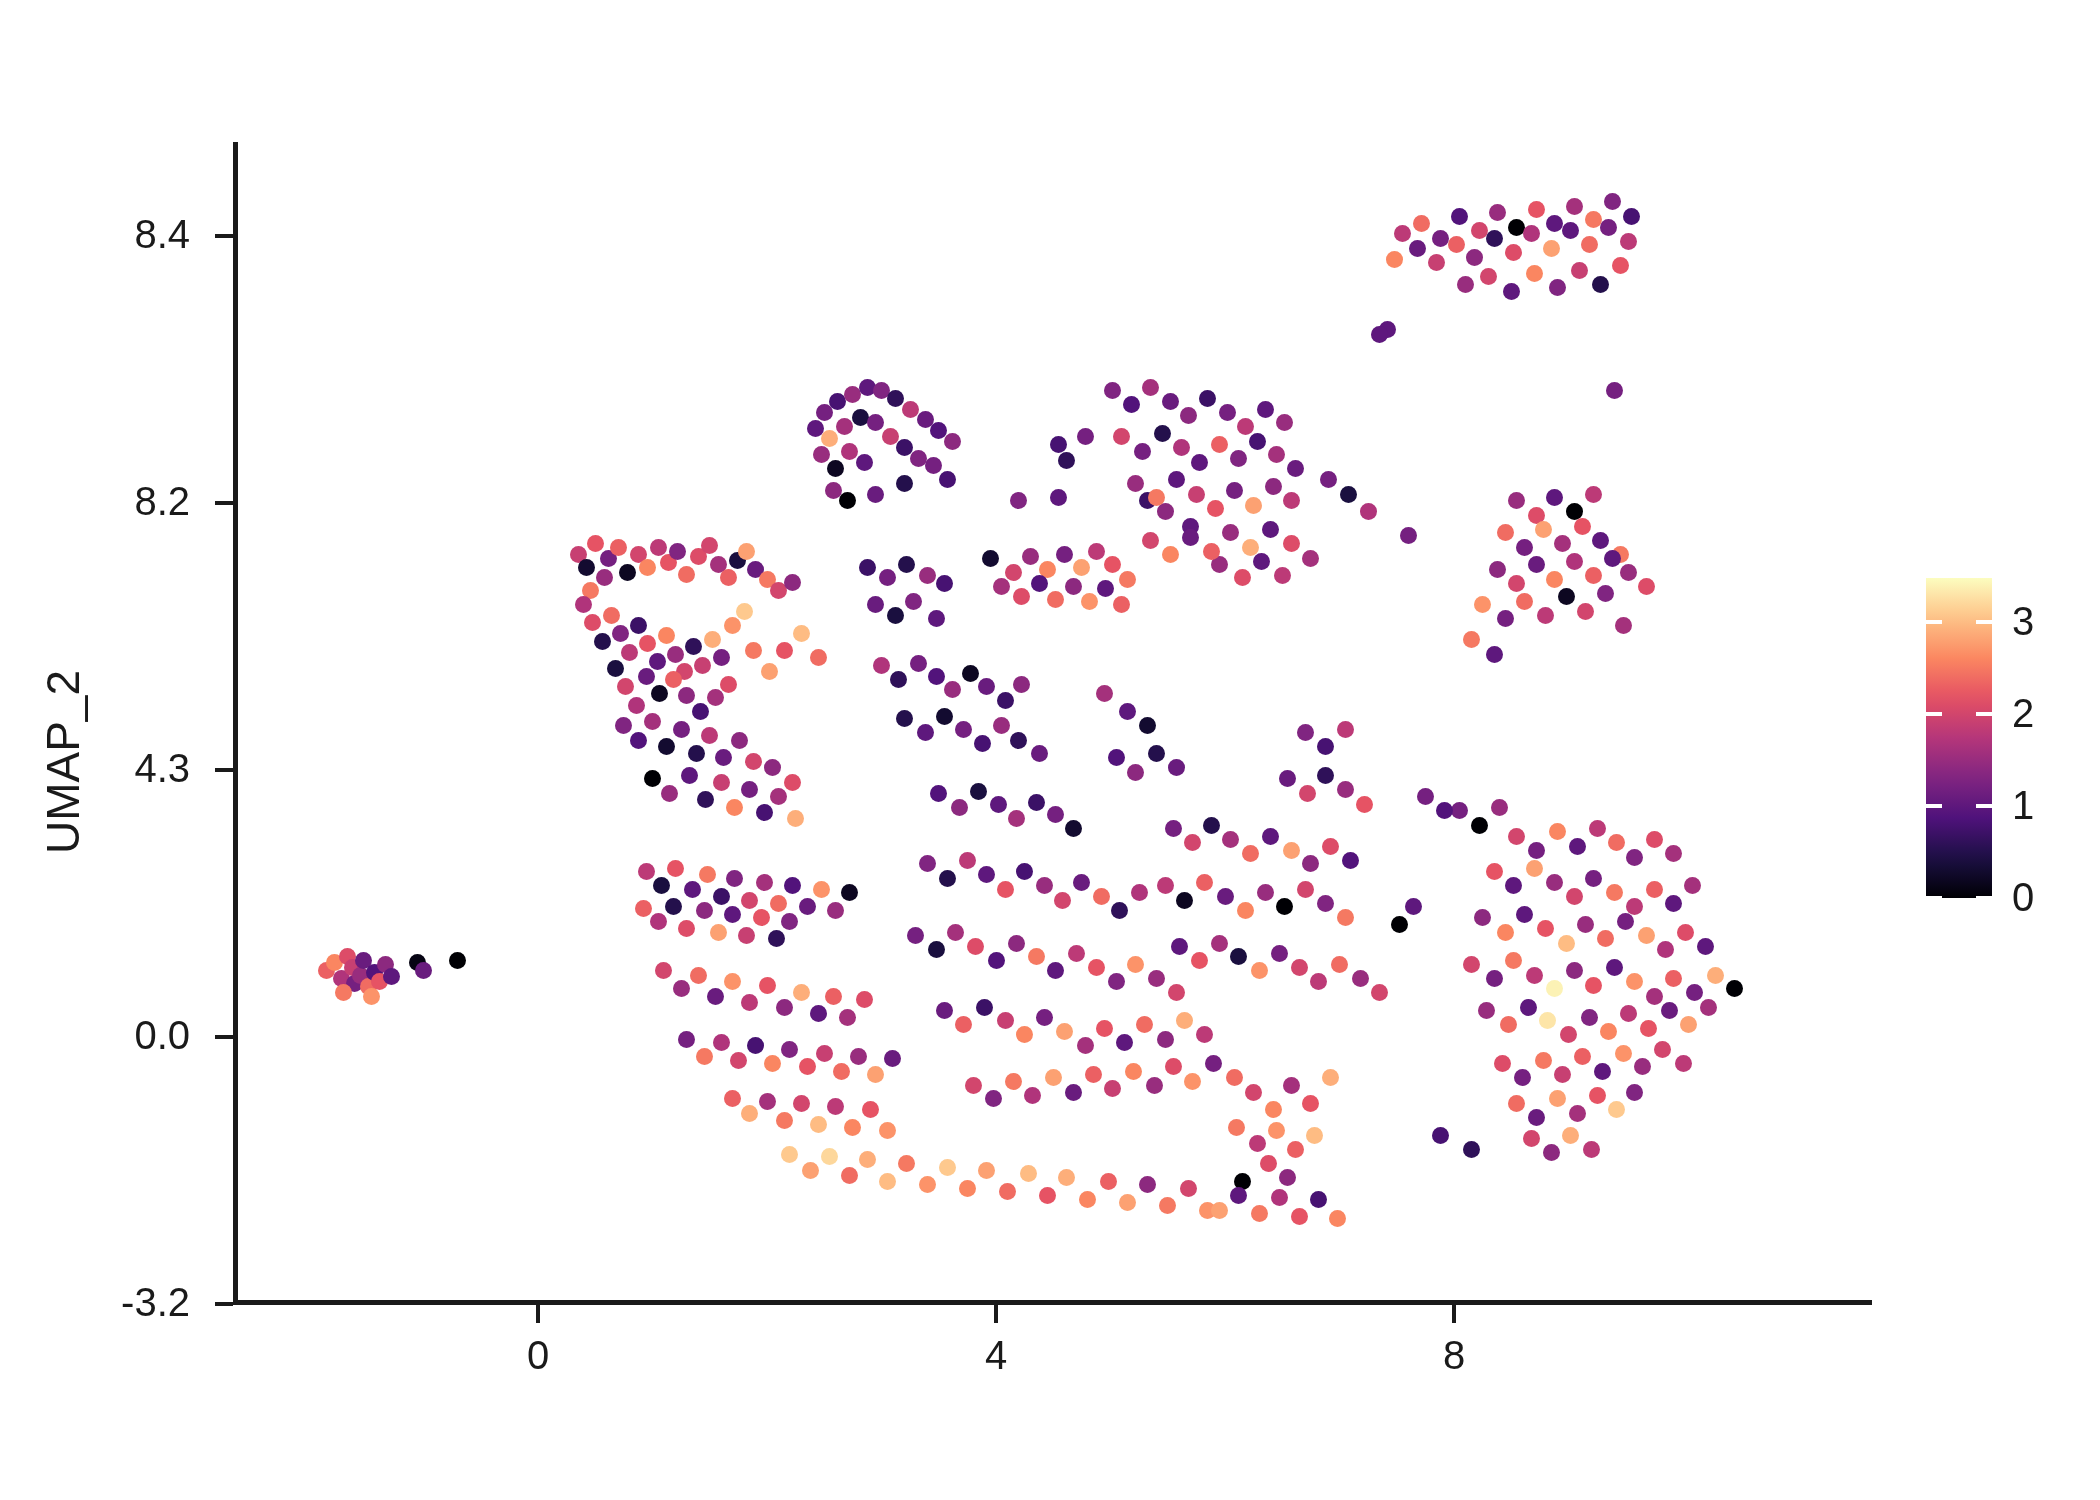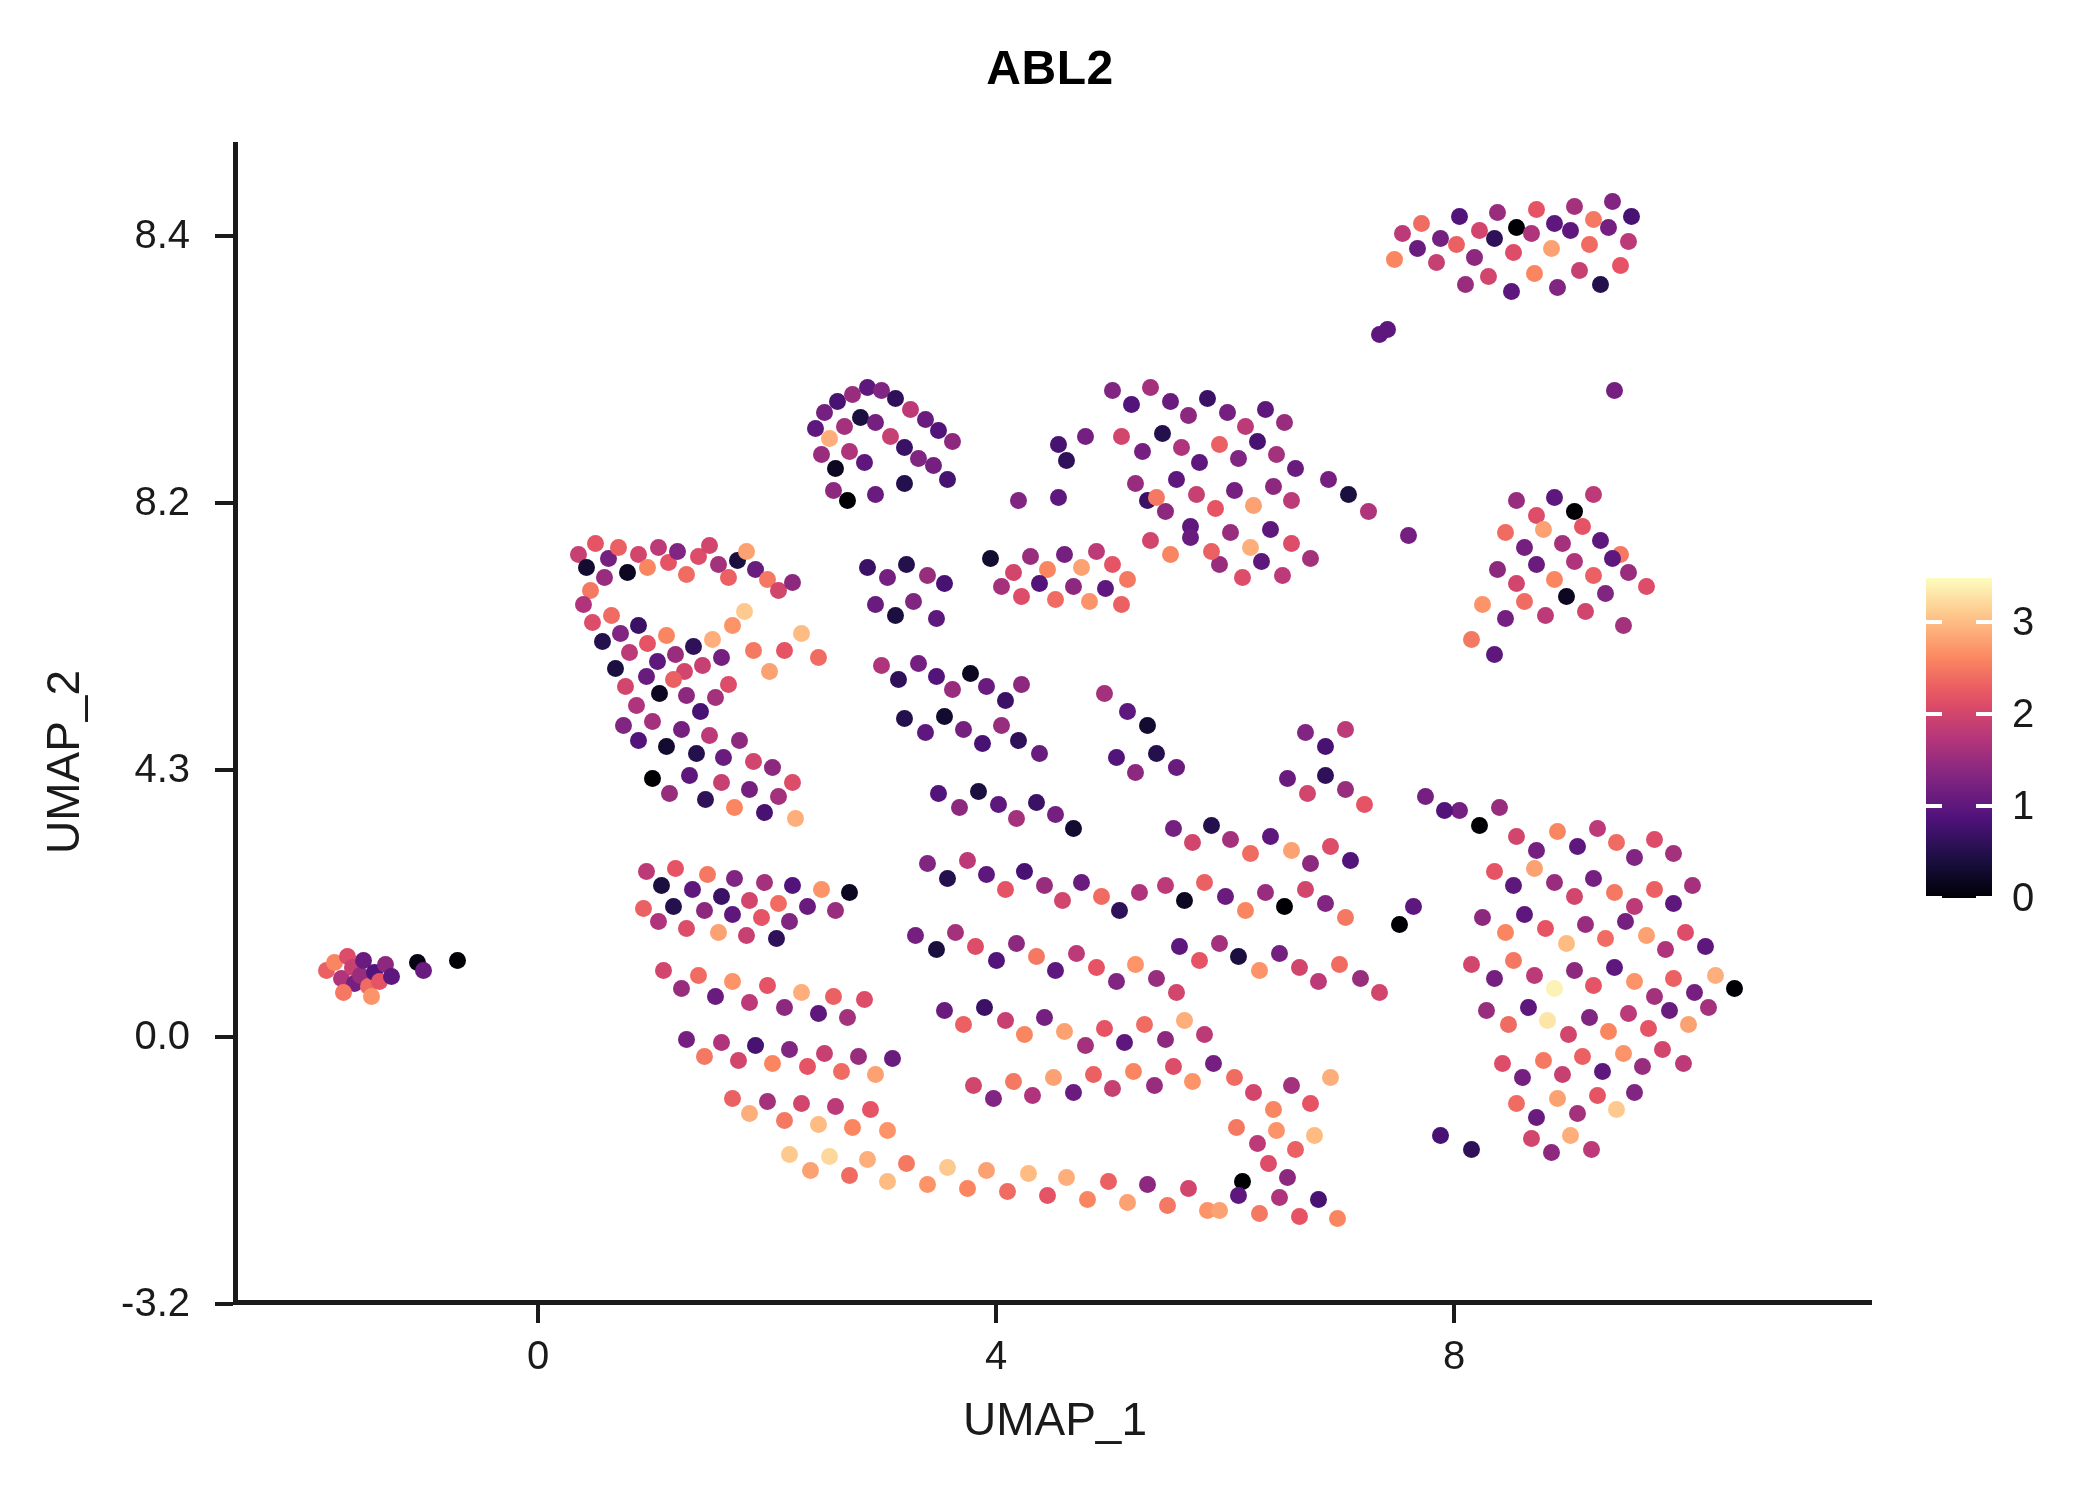--- a/index.html
+++ b/index.html
@@ -67,21 +67,20 @@
   .legend-label{
     position:absolute;left:86px;width:70px;text-align:left;
     font-size:40px;color:#1a1a1a;line-height:1;
   }
 </style>
 </head>
 <body>
 
 <div id="root">
 
-  <div class="plot-title">ABL2</div>
 
   <div id="panel">
     <div id="points-layer">
         <div class="pt" style="width: 17px; height: 17px; left: 80.675px; top: 820.284px; background: rgb(235, 96, 99);"></div>
         <div class="pt" style="width: 17px; height: 17px; left: 88.69px; top: 811.74px; background: rgb(250, 134, 97);"></div>
         <div class="pt" style="width: 17px; height: 17px; left: 95.56px; top: 827.76px; background: rgb(176, 52, 123);"></div>
         <div class="pt" style="width: 17px; height: 17px; left: 102.43px; top: 806.4px; background: rgb(221, 76, 104);"></div>
         <div class="pt" style="width: 17px; height: 17px; left: 109.3px; top: 833.1px; background: rgb(117, 32, 128);"></div>
         <div class="pt" style="width: 17px; height: 17px; left: 97.85px; top: 841.644px; background: rgb(245, 121, 98);"></div>
         <div class="pt" style="width: 17px; height: 17px; left: 107.01px; top: 817.08px; background: rgb(199, 64, 114);"></div>
@@ -688,21 +687,20 @@
     </div>
   <div id="x-ticks">
       <div class="tick-x" style="left: 536px;"></div>
       <div class="ticklab-x" style="left: 458px; top: 1335px;">0</div>
       <div class="tick-x" style="left: 994px;"></div>
       <div class="ticklab-x" style="left: 916px; top: 1335px;">4</div>
       <div class="tick-x" style="left: 1452px;"></div>
       <div class="ticklab-x" style="left: 1374px; top: 1335px;">8</div>
     </div>
 
-  <div class="axis-title-x">UMAP_1</div>
   <div class="axis-title-y">UMAP_2</div>
 
   <div id="legend">
     <div id="legend-bar" style="background: linear-gradient(rgb(252, 253, 191) 0%, rgb(253, 229, 169) 5%, rgb(254, 206, 146) 10%, rgb(253, 182, 127) 15%, rgb(252, 159, 112) 20%, rgb(251, 135, 97) 25%, rgb(242, 113, 98) 30%, rgb(233, 91, 99) 35%, rgb(219, 75, 104) 40%, rgb(200, 64, 113) 45%, rgb(181, 54, 122) 50%, rgb(160, 47, 125) 55%, rgb(139, 40, 128) 60%, rgb(119, 33, 128) 65%, rgb(99, 26, 125) 70%, rgb(79, 18, 123) 75%, rgb(59, 17, 101) 80%, rgb(38, 16, 79) 85%, rgb(22, 13, 55) 90%, rgb(11, 6, 30) 95%, rgb(0, 0, 4) 100%);"></div>
     <div id="legend-ticks">
         <div class="legend-tickmark" style="top: 42.1379px;">
           <div class="seg l"></div>
           <div class="seg r"></div>
         </div>
         <div class="legend-label" style="top: 23.1379px;">3</div>

